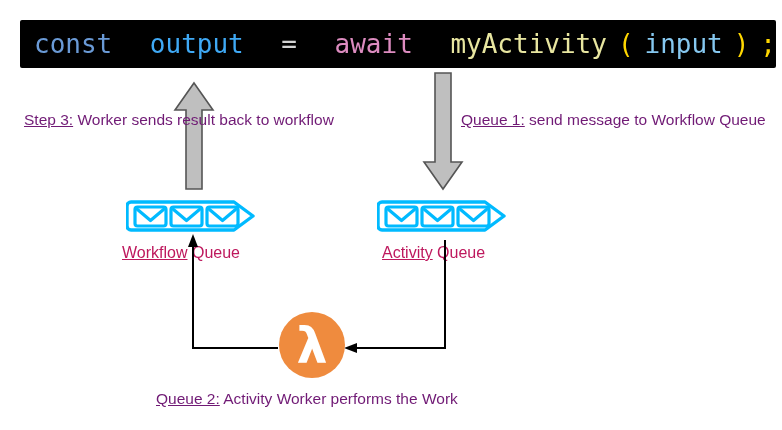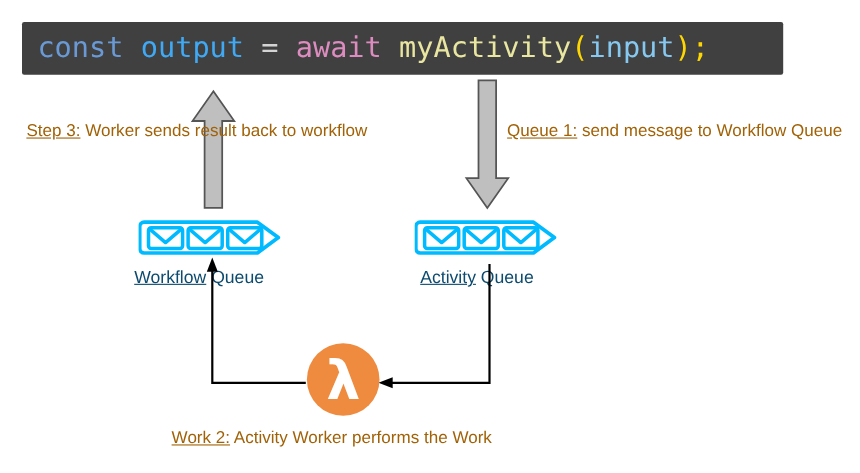--- a/index.html
+++ b/index.html
@@ -13,58 +13,59 @@
     position: relative;
     overflow: hidden;
     font-family: "Liberation Sans", sans-serif;
   }
 
   
   #code-block {
     position: absolute;
     left: 20px;
     top: 20px;
-    width: 692px;
+    width: 756px;
     height: 48px;
-    background: #404040;
+    background: #000000;
     border-radius: 2px;
     display: flex;
     align-items: center;
     box-sizing: border-box;
     padding-left: 14px;
     white-space: pre;
     font-family: "DejaVu Sans Mono", "Liberation Mono", monospace;
     font-size: 26px;
     letter-spacing: 0px;
     line-height: 1;
+    justify-content: space-between;
   }
   .tok { display: inline-block; }
 
   
   .gray-arrow { position: absolute; }
 
   
   .step-label {
     position: absolute;
     font-family: "Liberation Sans", sans-serif;
     font-size: 15.5px;
-    color: #a16207;
+    color: #701a75;
     white-space: nowrap;
   }
   .step-label .u { text-decoration: underline; }
 
   
   .queue-icon { position: absolute; }
 
   
   .queue-caption {
     position: absolute;
     font-family: "Liberation Sans", sans-serif;
     font-size: 16px;
-    color: #0c4a6e;
+    color: #be185d;
     white-space: nowrap;
   }
   .queue-caption .u { text-decoration: underline; }
 
   
   #lambda-worker {
     position: absolute;
     left: 278px;
     top: 311px;
     width: 68px;
@@ -154,14 +155,14 @@
   <path d="M278,348 L193,348 L193,243" fill="none" stroke="#000000" stroke-width="2"></path>
   <polygon points="193,234 188,247 198,247" fill="#000000"></polygon>
 </svg>
 
 <svg id="lambda-worker" viewBox="0 0 68 68">
   <circle cx="34" cy="34" r="33" fill="#ef8b3e"></circle>
   <text x="34" y="52" text-anchor="middle" font-family="DejaVu Sans, sans-serif" font-size="49" font-weight="bold" fill="#ffffff">λ</text>
 </svg>
 
 <div class="step-label" style="left:156px; top:390px;">
-  <span class="u">Work 2:</span><span> Activity Worker performs the Work</span>
+  <span class="u">Queue 2:</span><span> Activity Worker performs the Work</span>
 </div>
 
 </body></html>

